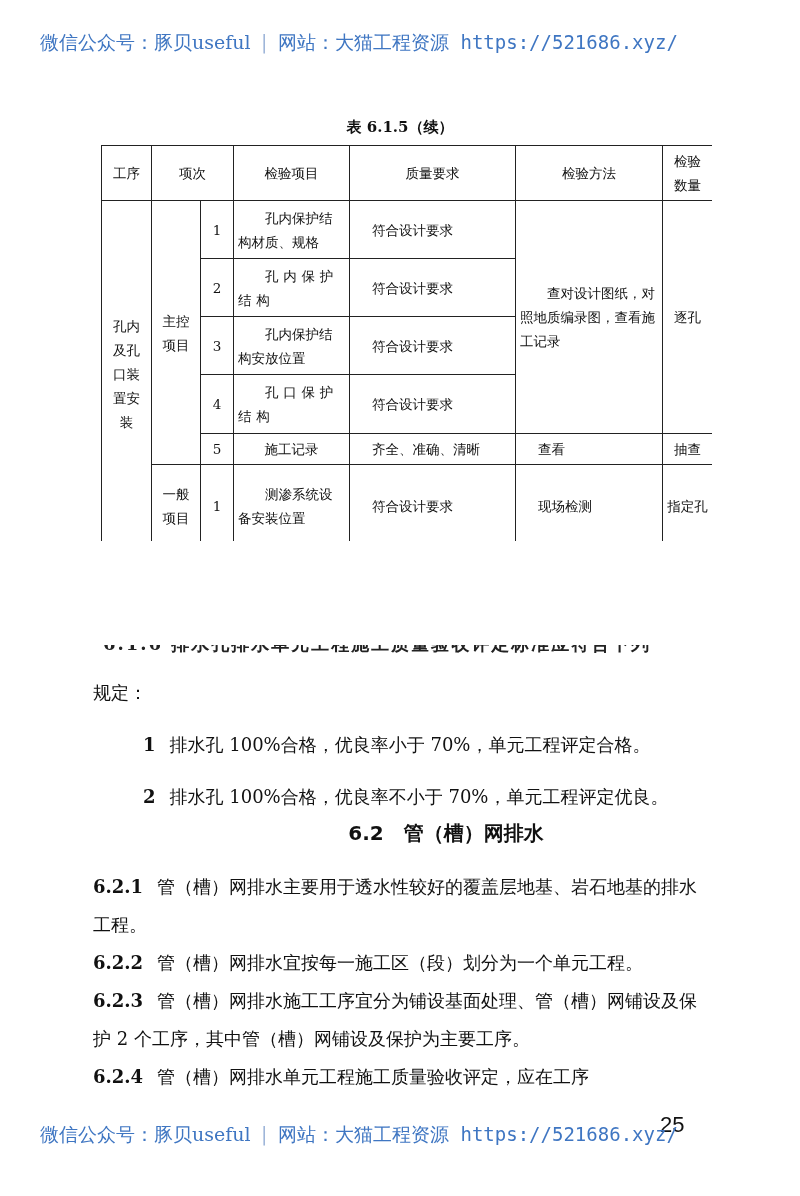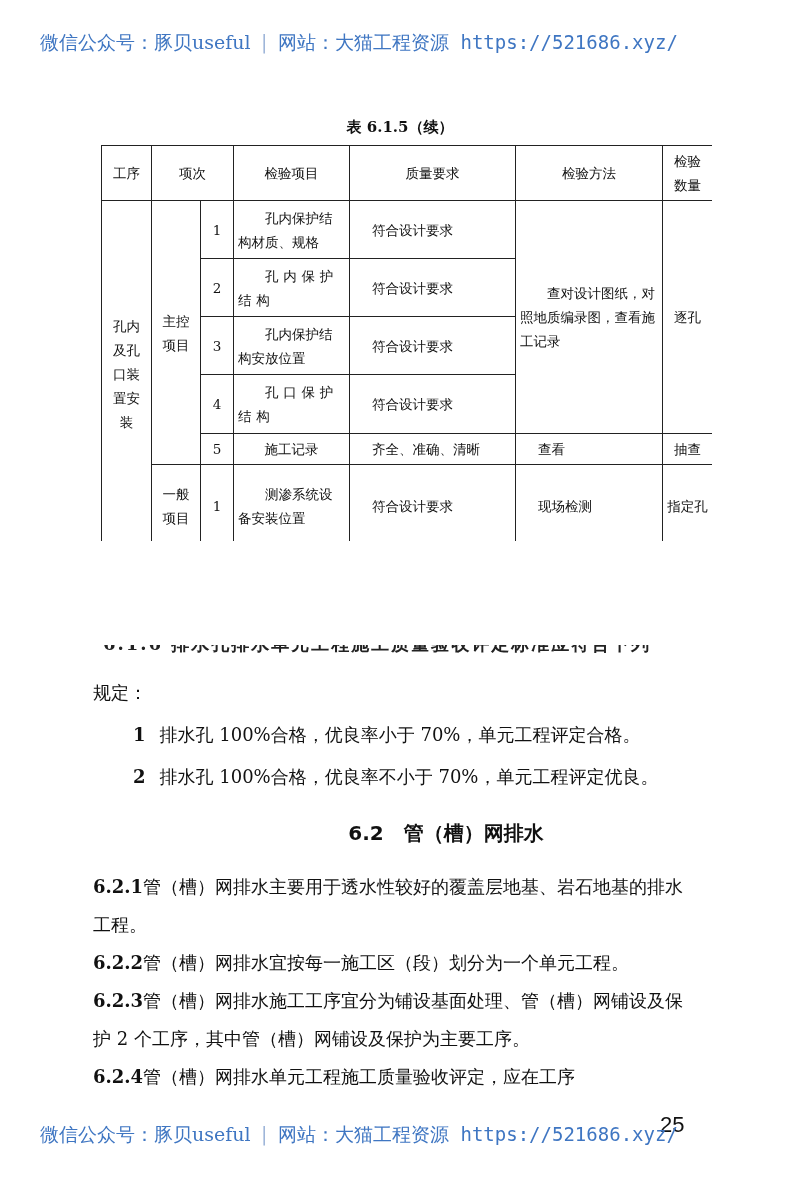--- a/index.html
+++ b/index.html
@@ -36,27 +36,27 @@
   .wide { letter-spacing:0.35em; }
 
   .body-text {
     position:absolute; left:93px; width:608px; font-size:18px; line-height:38px;
     font-family:"DejaVu Serif", serif;
   }
   .clipped-line { position:absolute; left:103px; top:645px; width:608px; height:8px; overflow:hidden; }
   .clipped-line span { display:block; margin-top:-13px; font-size:18px; font-weight:bold; letter-spacing:2px; color:#222; }
 
   .p { margin:0; }
-  .item { text-indent:2em; margin:4px; }
+  .item { text-indent:2em; margin:14px; }
   .item b { margin-right:14px; }
   .section-title {
     position:absolute; top:820px; left:0; width:800px; text-align:center;
     font-size:20px; font-weight:bold; font-family:"DejaVu Sans", sans-serif;padding-left:46px;
   }
-  .clause-num { font-weight:bold; font-family:"DejaVu Serif", serif; }
+  .clause-num { font-weight:bold; margin-right:14px; font-family:"DejaVu Serif", serif; }
   .page-number {
     position:absolute; top:1112px; left:660px; font-size:22px; font-family:"Liberation Sans", sans-serif; color:#111;
   }
 </style>
 </head>
 <body>
 
 <div class="watermark top">
   <span class="wm-cn">微信公众号：豚贝useful</span><span class="wm-sep">|</span><span class="wm-cn">网站：大猫工程资源</span> <span>https://521686.xyz/</span>
 </div>

